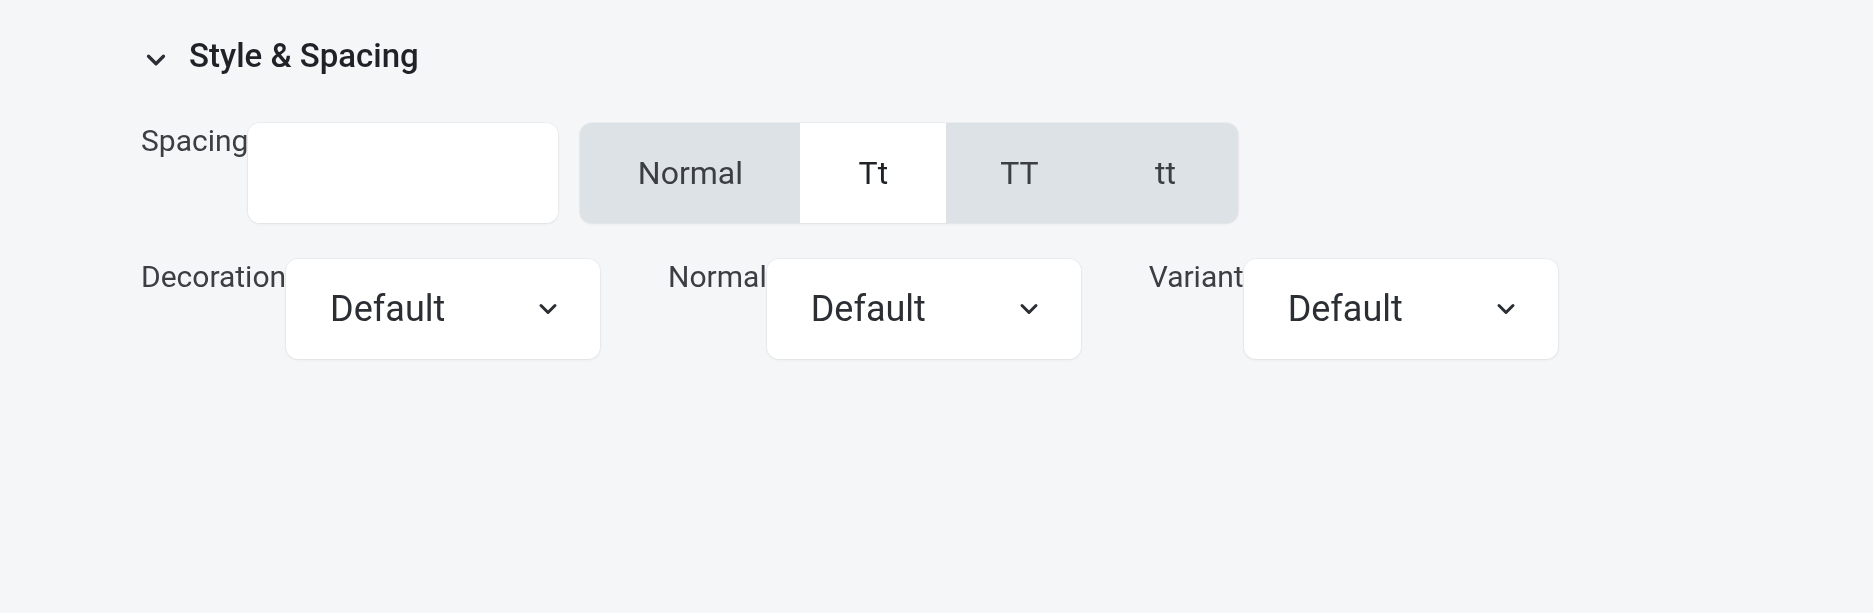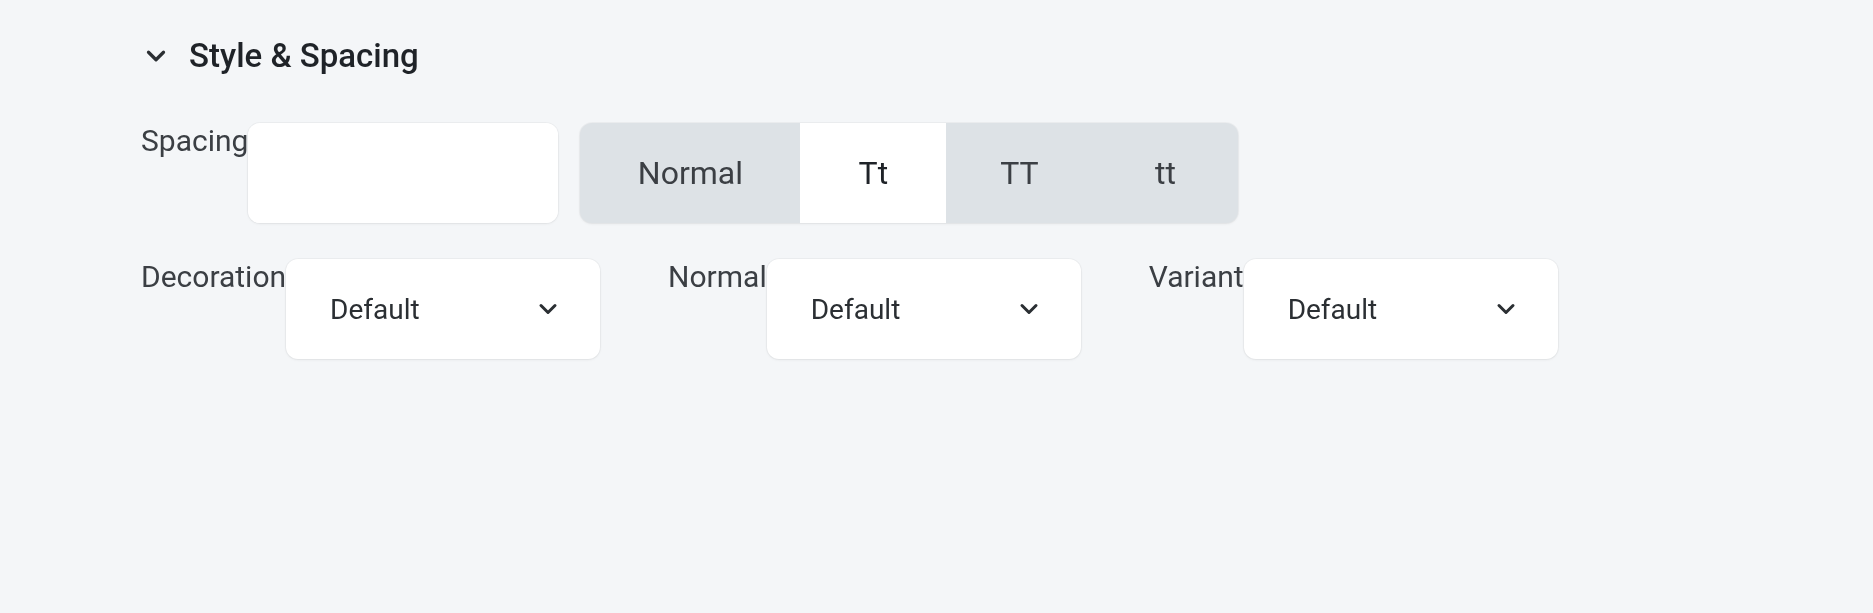--- a/index.html
+++ b/index.html
@@ -10,21 +10,21 @@
     background:#f4f6f8;
     font-family: -apple-system, BlinkMacSystemFont, "Segoe UI", Roboto, Helvetica, Arial, sans-serif;
     color:#2b2f33;
     overflow:hidden;
   }
   .wrap {
     padding: 36px 0 0 105px;
   }
   .section-header {
     display:flex;
-    align-items:center;
+    align-items:flex-end;
     gap:18px;
     margin: 0 8px 48px 36px;
     cursor:pointer;
   }
   .section-header .chev svg { display:block; }
   .section-title {
     font-size: 33px;
     font-weight: 500;
     color:#1f2328;
   }
@@ -95,21 +95,21 @@
     border-radius: 12px;
     background:#ffffff;
     box-shadow: 0 1px 3px rgba(0,0,0,0.06), 0 0 0 1px rgba(0,0,0,0.03);
     display:flex;
     align-items:center;
     justify-content:space-between;
     padding:0 38px 0 44px;
     cursor:pointer;
   }
   .select-value {
-    font-size: 28px;
+    font-size: 36px;
     color:#2b2f33;
   }
   .select-caret svg { display:block; }
 </style>
 </head>
 <body>
 
 <div class="wrap">
 
   <div class="section-header">

